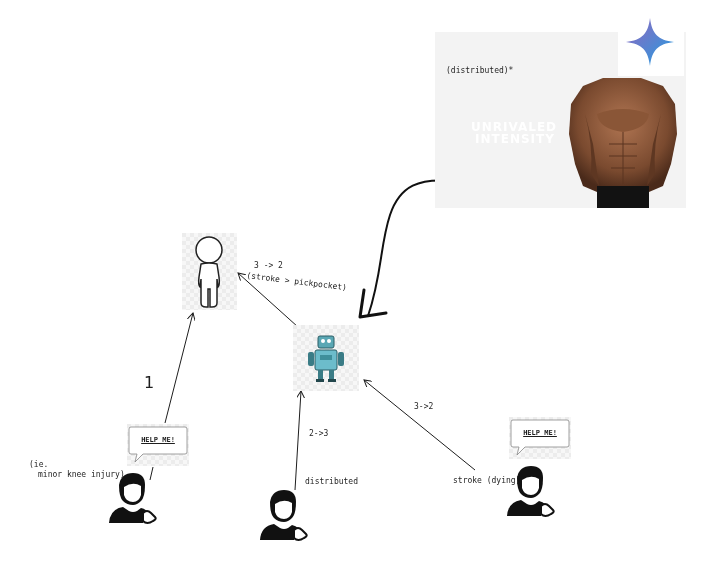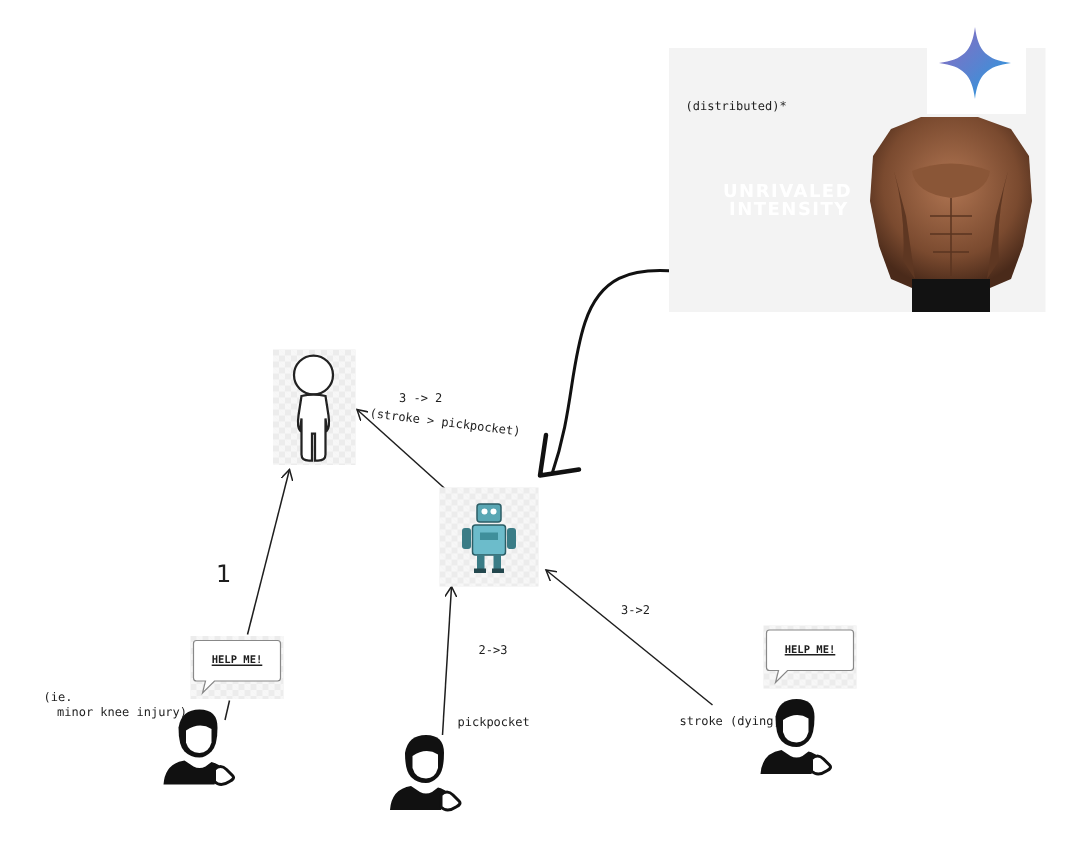--- a/index.html
+++ b/index.html
@@ -6,21 +6,21 @@
   body { width:725px; height:573px; position:relative; overflow:hidden;
          font-family: "DejaVu Sans", sans-serif; color:#1e1e1e; }
   .canvas { position:absolute; left:0; top:0; width:725px; height:573px; }
   .hint { position:absolute; left:170px; top:-6px; width:300px; height:12px;
           font-size:9px; color:#c8c8c8; white-space:nowrap; overflow:hidden; }
   .hand { font-family: "DejaVu Sans Mono", monospace; font-size:8px; color:#1e1e1e; position:absolute; white-space:nowrap; }
   .checker { background-color:#ececec;
     background-image: linear-gradient(45deg,#f7f7f7 25%,transparent 25%,transparent 75%,#f7f7f7 75%),
                       linear-gradient(45deg,#f7f7f7 25%,transparent 25%,transparent 75%,#f7f7f7 75%);
     background-size:8px 8px; background-position:0 0,4px 4px; }
-  .card { position:absolute; left:446px; top:32px; width:251px; height:176px; background:#f3f3f3; overflow:hidden; }
+  .card { position:absolute; left:435px; top:32px; width:251px; height:176px; background:#f3f3f3; overflow:hidden; }
   .card .small { position:absolute; left:11px; top:34px; font-family:"DejaVu Sans Mono", monospace; font-size:8px; }
   .card .big { position:absolute; left:10px; top:49px; font-size:28px; font-family:"DejaVu Sans", sans-serif; letter-spacing:0.5px; }
   .card .ghost1 { position:absolute; left:36px; top:88px; font-size:12px; font-weight:bold; color:#ffffff; letter-spacing:1px; }
   .card .ghost2 { position:absolute; left:40px; top:100px; font-size:12px; font-weight:bold; color:#ffffff; letter-spacing:1px; }
   .sparkle-box { position:absolute; left:618px; top:10px; width:66px; height:66px; background:#ffffff; }
   .node { position:absolute; }
   .bubble { position:absolute; }
   .bubble .txt { position:absolute; left:0; width:100%; text-align:center; font-family:"DejaVu Sans Mono", monospace; font-size:7px; font-weight:bold;text-decoration:underline; }
   .one { position:absolute; left:144px; top:373px; font-size:16px; }
 </style>
@@ -102,43 +102,43 @@
       <rect x="27" y="30" width="12" height="5" fill="#3f8f9b"></rect>
       <rect x="15" y="27" width="6" height="14" rx="2" fill="#3a7c86"></rect>
       <rect x="45" y="27" width="6" height="14" rx="2" fill="#3a7c86"></rect>
       <rect x="25" y="45" width="5" height="10" fill="#3a7c86"></rect>
       <rect x="36" y="45" width="5" height="10" fill="#3a7c86"></rect>
       <rect x="23" y="54" width="8" height="3" fill="#23474d"></rect>
       <rect x="35" y="54" width="8" height="3" fill="#23474d"></rect>
     </svg>
   </div>
 
-  <div class="hand" style="left:266px;top:261px;">3 -&gt; 2</div>
+  <div class="hand" style="left:254px;top:261px;">3 -&gt; 2</div>
   <div class="hand" style="left:247px;top:271px;transform:rotate(7deg);transform-origin:left top;">(stroke &gt; pickpocket)</div>
   <div class="one">1</div>
-  <div class="hand" style="left:319px;top:429px;">2-&gt;3</div>
+  <div class="hand" style="left:309px;top:429px;">2-&gt;3</div>
   <div class="hand" style="left:414px;top:402px;">3-&gt;2</div>
 
   <div class="bubble checker" style="left:127px;top:424px;width:62px;height:42px;">
     <svg width="62" height="42" style="position:absolute;left:0;top:0;">
       <path d="M4,3 L58,3 Q60,3 60,5 L60,28 Q60,30 58,30 L16,30 L8,38 L10,30 L4,30 Q2,30 2,28 L2,5 Q2,3 4,3 Z" fill="#fff" stroke="#888" stroke-width="0.8"></path>
     </svg>
     <div class="txt" style="top:12px;">HELP ME!</div>
   </div>
 
   <div class="bubble checker" style="left:509px;top:417px;width:62px;height:42px;">
     <svg width="62" height="42" style="position:absolute;left:0;top:0;">
       <path d="M4,3 L58,3 Q60,3 60,5 L60,28 Q60,30 58,30 L16,30 L8,38 L10,30 L4,30 Q2,30 2,28 L2,5 Q2,3 4,3 Z" fill="#fff" stroke="#888" stroke-width="0.8"></path>
     </svg>
     <div class="txt" style="top:12px;">HELP ME!</div>
   </div>
 
   <div class="hand" style="left:29px;top:460px;">(ie.</div>
   <div class="hand" style="left:38px;top:470px;">minor knee injury)</div>
-  <div class="hand" style="left:305px;top:477px;">pickpocket</div>
+  <div class="hand" style="left:305px;top:477px;">distributed</div>
   <div class="hand" style="left:453px;top:476px;">stroke (dying)</div>
 
   <div class="node" style="left:107px;top:471px;width:54px;height:54px;">
     <svg width="54" height="54">
       <path d="M12,14 Q14,2 26,2 Q38,2 38,14 Q38,26 34,30 Q30,34 26,34 Q20,34 16,30 Q12,26 12,14 Z" fill="#111"></path>
       <path d="M17,16 Q26,10 34,15 L34,24 Q32,31 26,31 Q19,31 17,24 Z" fill="#fff"></path>
       <path d="M2,52 Q3,38 16,36 L22,40 Q26,42 30,40 L34,37 Q38,38 40,40 L36,52 Z" fill="#111"></path>
       <path d="M36,42 Q40,38 44,42 L48,46 Q50,48 46,50 Q40,54 36,50 Z" fill="#fff" stroke="#111" stroke-width="2"></path>
     </svg>
   </div>

